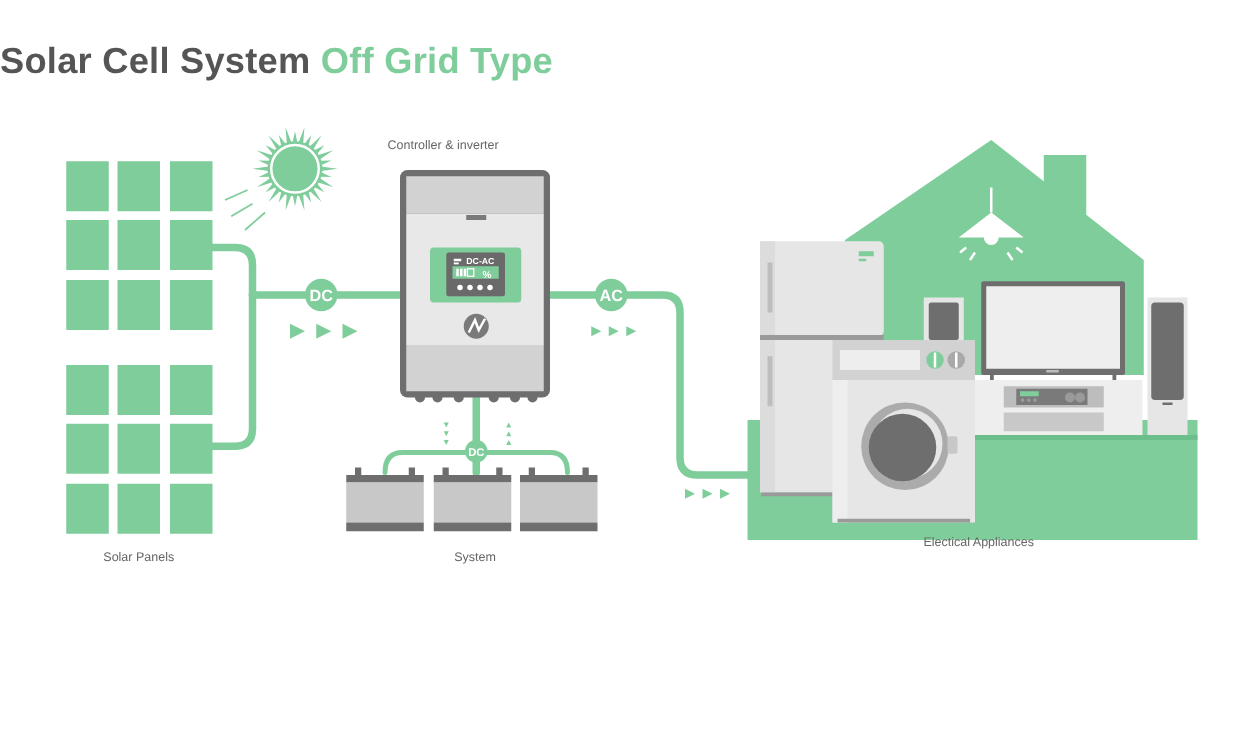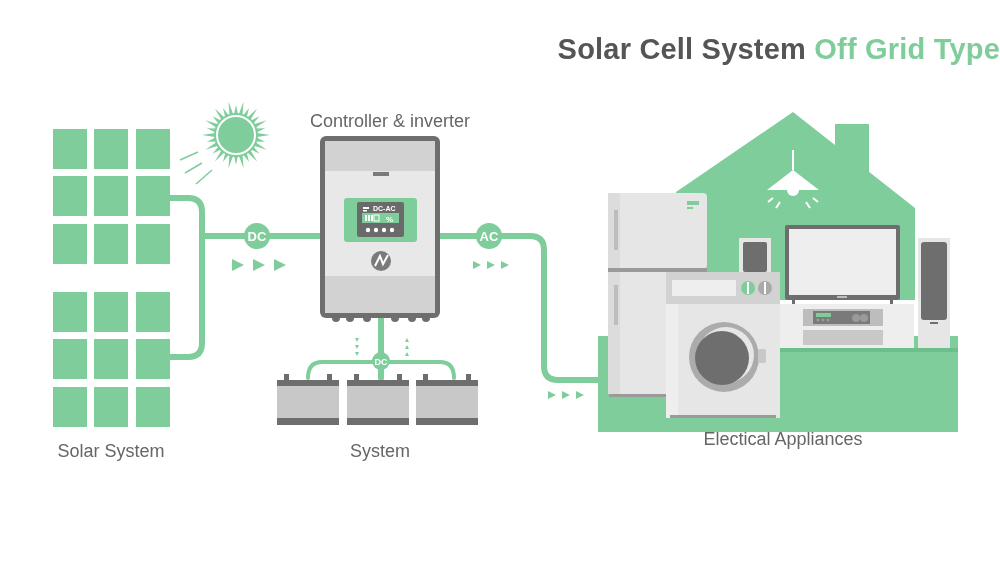--- a/index.html
+++ b/index.html
@@ -1,20 +1,20 @@
 <!DOCTYPE html>
 <html><head>
 <meta charset="utf-8">
 <style>
   html, body { margin: 0; padding: 0; background: #ffffff; }
   body { width: 1000px; height: 587px; position: relative; overflow: hidden; font-family: "Liberation Sans", sans-serif; }
   #stage { position: absolute; left: 0; top: 0; width: 1000px; height: 587px; }
-  .title { position: absolute; top: 33px; left: 0; width: 1000px; text-align: right; font-size: 29px; font-weight: bold; color: #555555; letter-spacing: 0.2px; }
+  .title { position: absolute; top: 33px; left: 0; width: 1000px; text-align: left; font-size: 29px; font-weight: bold; color: #555555; letter-spacing: 0.2px; }
   .title .accent { color: #7fcd9b; }
-  .lbl { position: absolute; font-size: 18px; color: #666666; text-align: center; white-space: nowrap; }
+  .lbl { position: absolute; font-size: 10px; color: #666666; text-align: center; white-space: nowrap; }
   svg text { font-family: "Liberation Sans", sans-serif; font-weight: bold; }
 </style>
 </head>
 <body>
 
 <div class="title">
   <span>Solar Cell System</span>
   <span class="accent">Off Grid Type</span>
 </div>
 
@@ -273,15 +273,15 @@
     <circle cx="726" cy="355" r="28" fill="#e6e6e6"></circle>
     <circle cx="722" cy="358" r="27" fill="#6e6e6e"></circle>
     <rect x="758" y="349" width="8" height="14" rx="2" fill="#c8c8c8"></rect>
     <rect x="670" y="415" width="106" height="3" fill="#9a9a9a"></rect>
   </g>
 
   <rect x="780" y="348" width="178" height="4" fill="#6cbf8a"></rect>
 </svg>
 
 <div class="lbl" style="left:310px; top:111px;">Controller &amp; inverter</div>
-<div class="lbl" style="left:46px; top:441px; width:130px;">Solar System</div>
+<div class="lbl" style="left:46px; top:441px; width:130px;">Solar Panels</div>
 <div class="lbl" style="left:330px; top:441px; width:100px;">System</div>
 <div class="lbl" style="left:693px; top:429px; width:180px;">Electical Appliances</div>
 
 </body></html>

